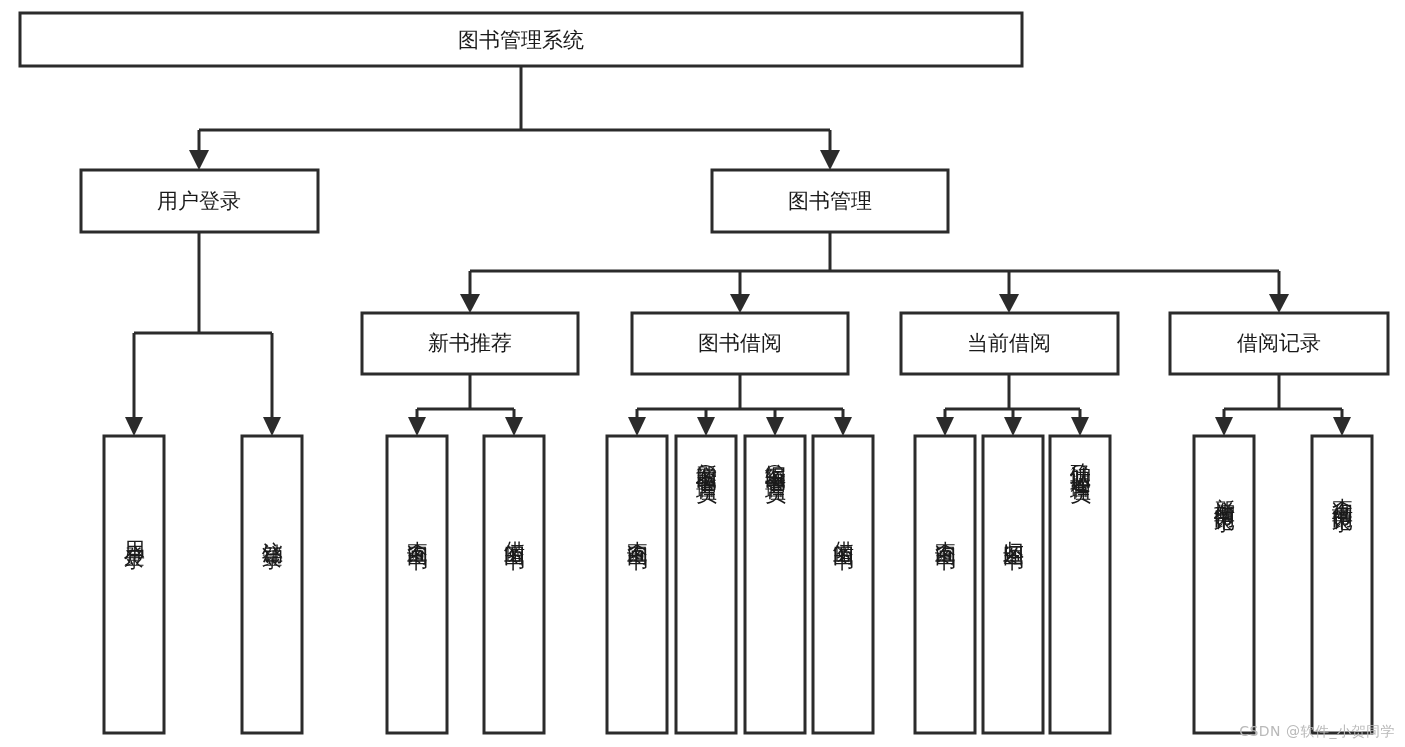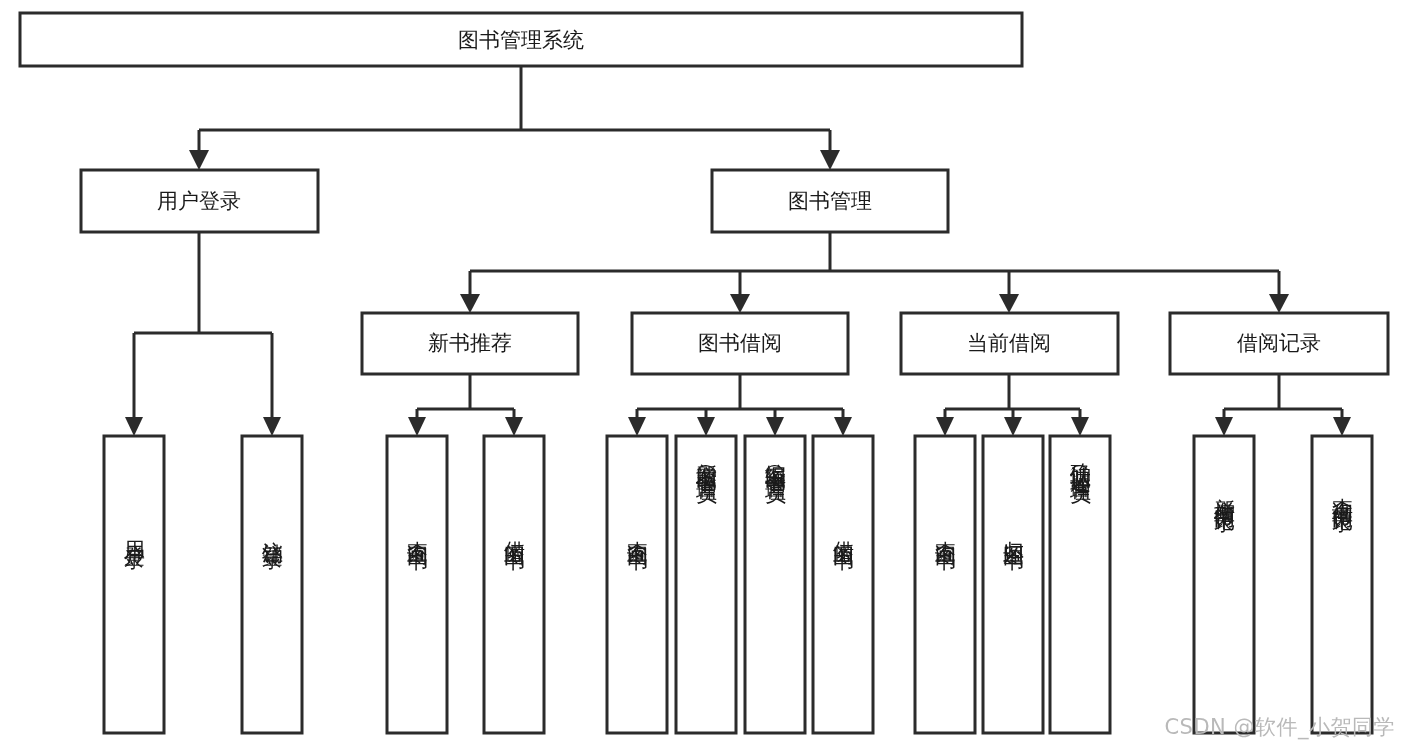--- a/index.html
+++ b/index.html
@@ -68,21 +68,21 @@
     line-height: 1;
     letter-spacing: 3px;
     color: #1a1a1a;
     white-space: nowrap;
   }
   .watermark {
     position: absolute;
     right: 10px;
     bottom: 6px;
     font-family: "DejaVu Sans", "Liberation Sans", sans-serif;
-    font-size: 21px;
+    font-size: 14px;
     color: #b9b9b9;
     letter-spacing: 0.5px;
     white-space: nowrap;
   }
 </style>
 </head>
 <body>
 
 <div id="diagram-root">
 

